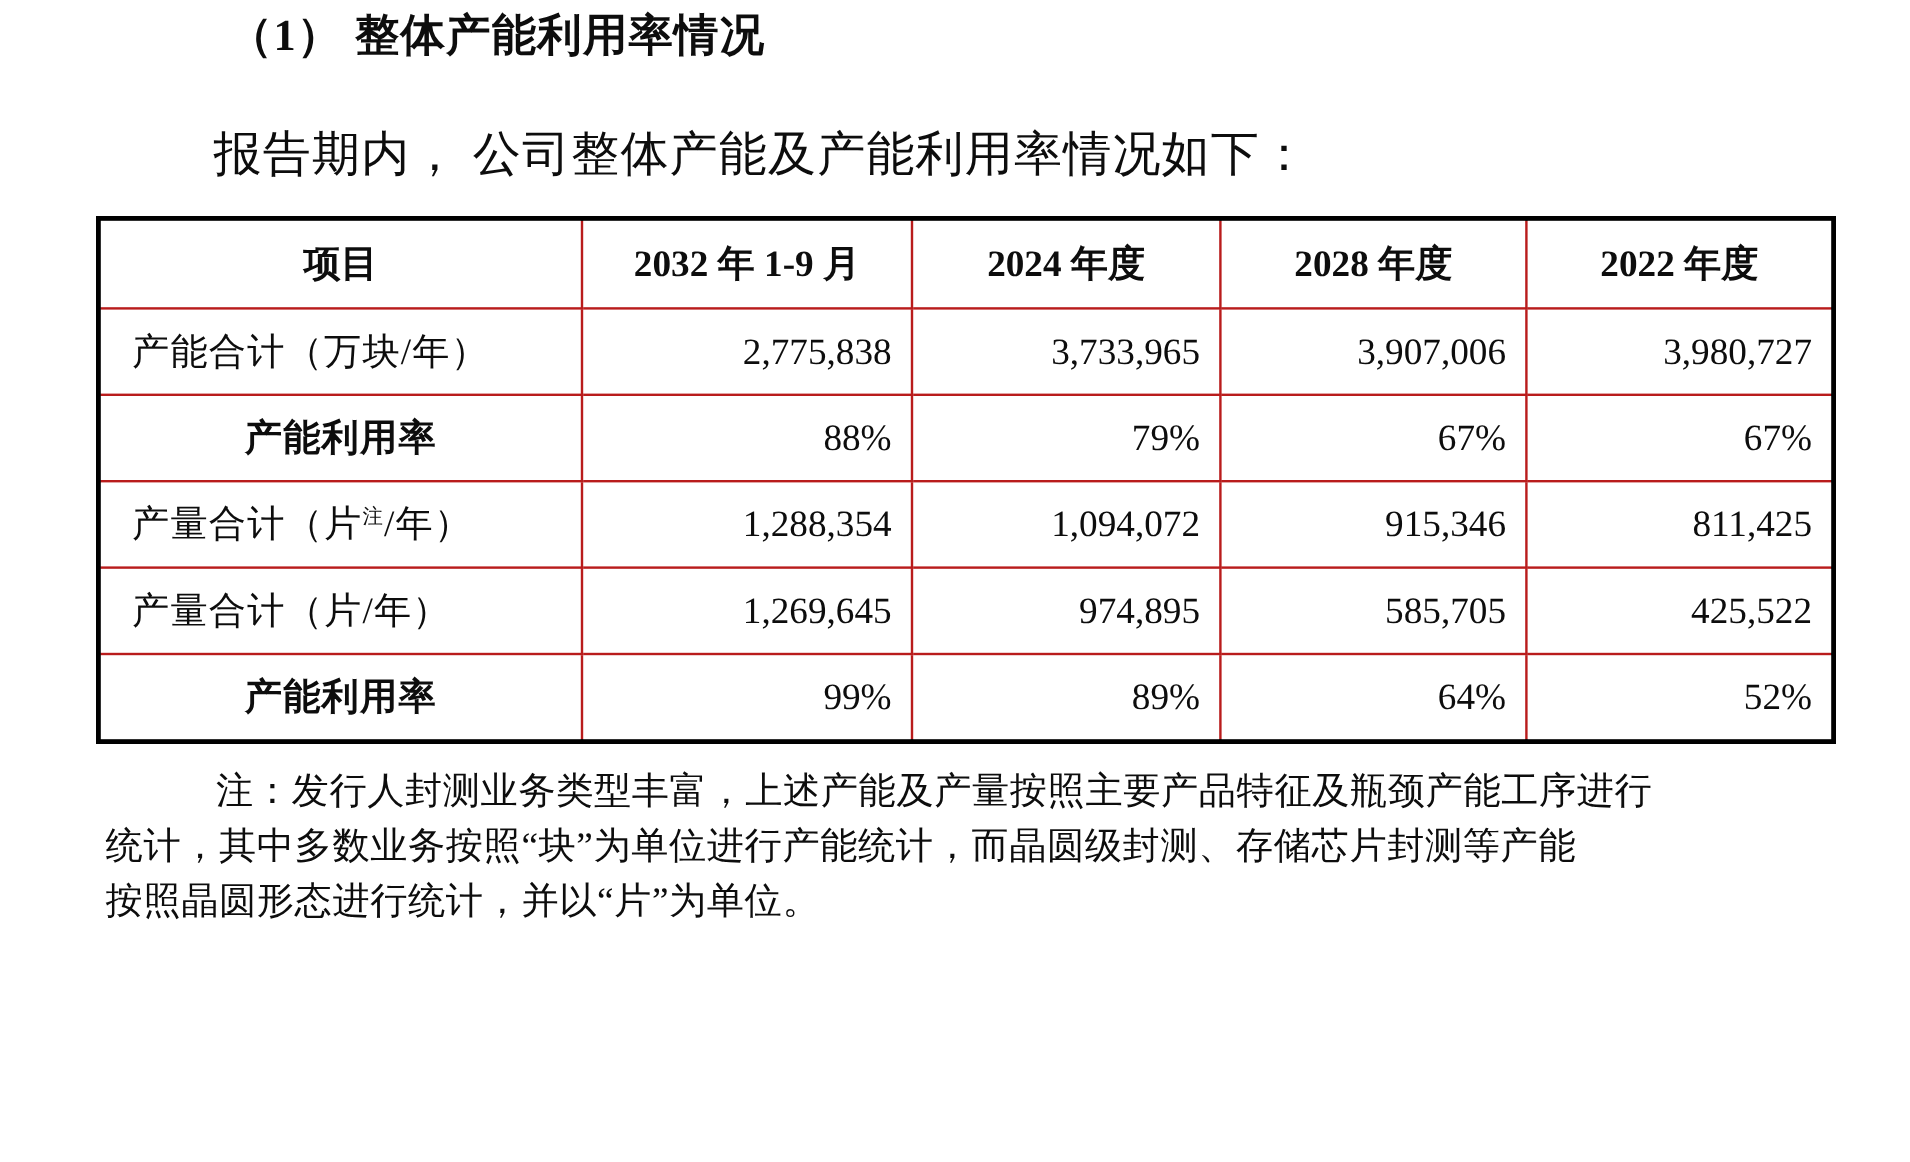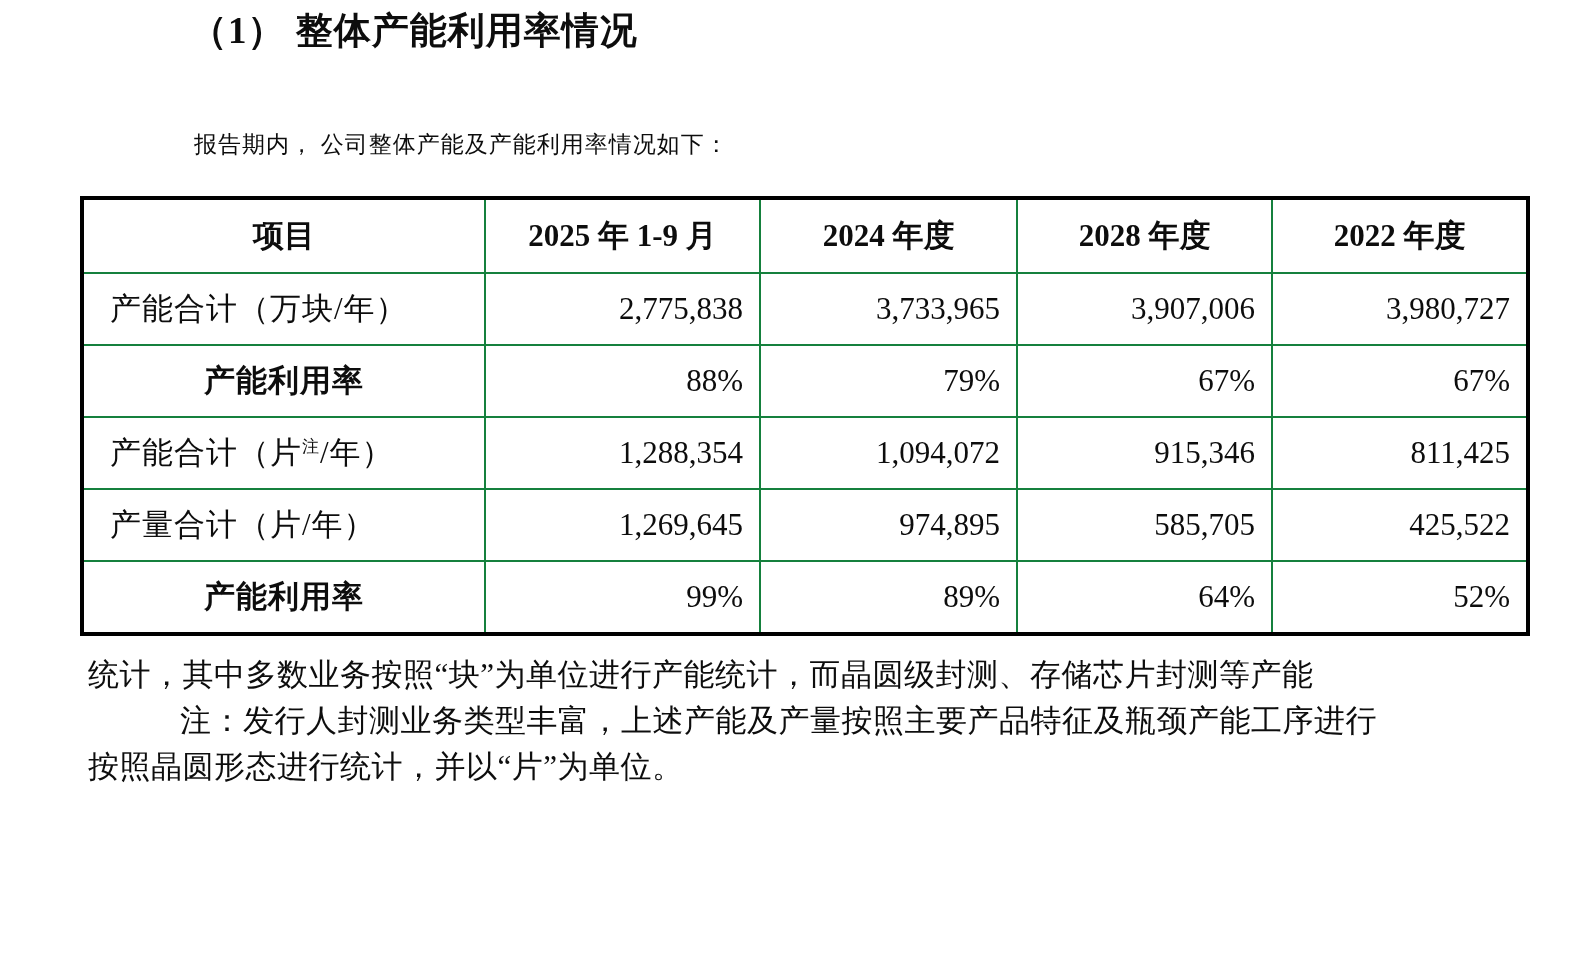--- a/index.html
+++ b/index.html
@@ -18,36 +18,36 @@
   }
   .heading {
     margin: 0;
     padding: 8px 0 0 190px;
     font-size: 37px;
     font-weight: bold;
     line-height: 46px;
     letter-spacing: 1px;
   }
   .intro {
-    margin: 16px;
+    margin: 0;
     padding: 54px 0 0 178px;
-    font-size: 23px;
+    font-size: 40px;
     line-height: 42px;
     letter-spacing: 1px;
   }
   table.cap-table {
     margin: 30px 0 0 80px;
     border-collapse: collapse;
     table-layout: fixed;
     width: 1446px;
     border: 4px solid #000;
   }
   table.cap-table th,
   table.cap-table td {
-    border: 2px solid #15803d;
+    border: 2px solid #b91c1c;
     font-size: 31px;
     vertical-align: middle;
     overflow: hidden;
     white-space: nowrap;
   }
   table.cap-table th {
     height: 70px;
     font-weight: bold;
     text-align: center;
   }
@@ -101,21 +101,21 @@
     <colgroup>
       <col style="width:403px">
       <col style="width:275px">
       <col style="width:257px">
       <col style="width:255px">
       <col style="width:256px">
     </colgroup>
     <tbody>
       <tr class="header-row">
         <th>项目</th>
-        <th>2025 年 1-9 月</th>
+        <th>2032 年 1-9 月</th>
         <th>2024 年度</th>
         <th>2028 年度</th>
         <th>2022 年度</th>
       </tr>
 
 
       <tr class="data-row">
         <td class="c-label">产能合计（万块/年）</td>
         <td class="num">2,775,838</td>
         <td class="num">3,733,965</td>
@@ -127,21 +127,21 @@
       <tr class="data-row">
         <td class="c-center">产能利用率</td>
         <td class="num">88%</td>
         <td class="num">79%</td>
         <td class="num">67%</td>
         <td class="num">67%</td>
       </tr>
 
 
       <tr class="data-row">
-        <td class="c-label"><span>产能合计（片</span><sup>注</sup><span>/年）</span></td>
+        <td class="c-label"><span>产量合计（片</span><sup>注</sup><span>/年）</span></td>
         <td class="num">1,288,354</td>
         <td class="num">1,094,072</td>
         <td class="num">915,346</td>
         <td class="num">811,425</td>
       </tr>
 
       <tr class="data-row">
         <td class="c-label">产量合计（片/年）</td>
         <td class="num">1,269,645</td>
         <td class="num">974,895</td>
@@ -153,18 +153,18 @@
         <td class="c-center">产能利用率</td>
         <td class="num">99%</td>
         <td class="num">89%</td>
         <td class="num">64%</td>
         <td class="num">52%</td>
       </tr>
     </tbody>
   </table>
 
   <div class="note">
+    <div class="note-line first">注：发行人封测业务类型丰富，上述产能及产量按照主要产品特征及瓶颈产能工序进行</div>
     <div class="note-line">统计，其中多数业务按照“块”为单位进行产能统计，而晶圆级封测、存储芯片封测等产能</div>
-    <div class="note-line first">注：发行人封测业务类型丰富，上述产能及产量按照主要产品特征及瓶颈产能工序进行</div>
     <div class="note-line">按照晶圆形态进行统计，并以“片”为单位。</div>
   </div>
 
 </div>
 
 </body></html>

